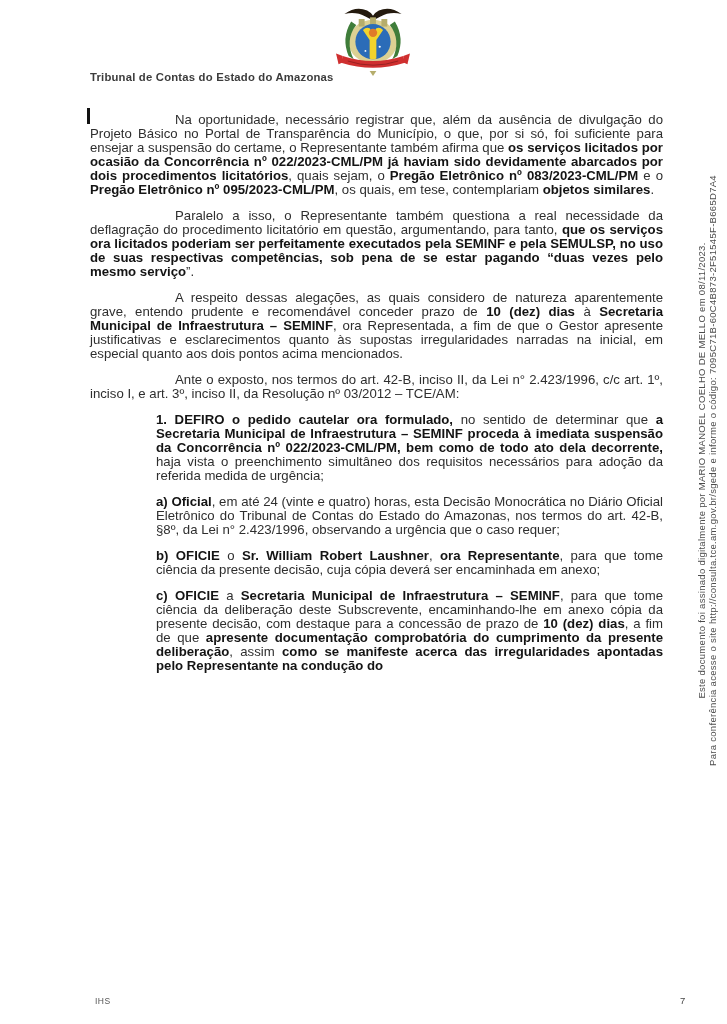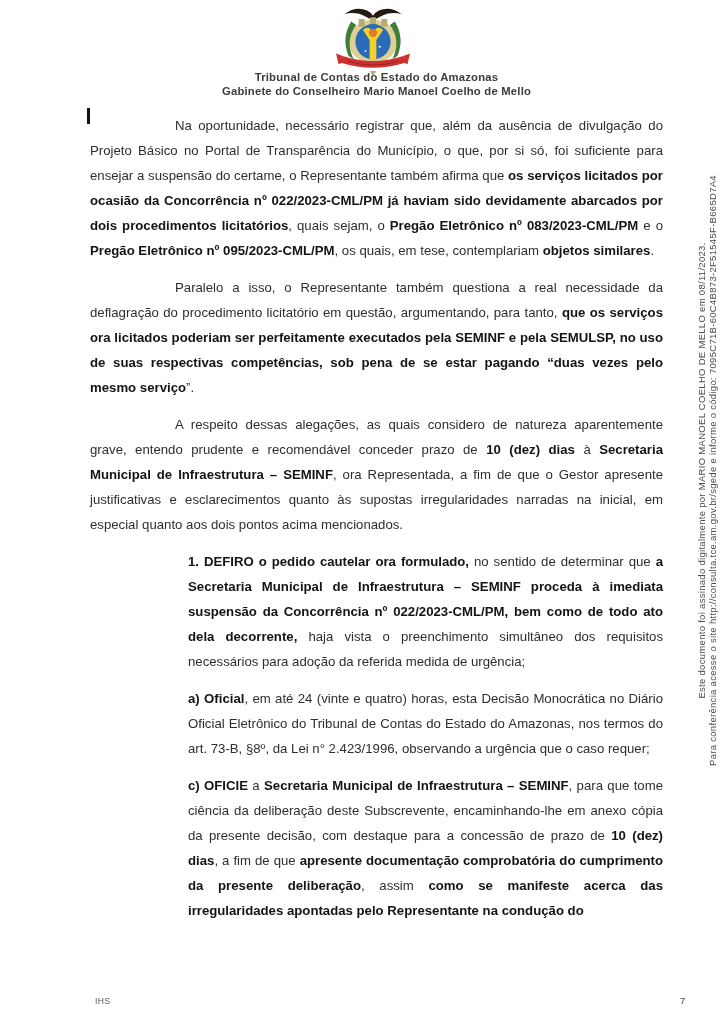--- a/index.html
+++ b/index.html
@@ -2,29 +2,29 @@
 <html><head>
 <meta charset="utf-8">
 <style>
   html,body{margin:0;padding:0;background:#ffffff;}
   .page{
     position:relative;width:727px;height:1024px;background:#ffffff;overflow:hidden;
     font-family:"Liberation Sans",sans-serif;
   }
   .crest{position:absolute;left:331px;top:2px;width:84px;height:76px;}
   .org-header{
-    position:absolute;left:90px;top:71px;width:573px;text-align:center;
+    position:absolute;left:90px;top:71px;width:573px;text-align:left;
     font-weight:bold;color:#3c3c3c;font-size:11.3px;line-height:13.6px;letter-spacing:.2px;
   }
   .doc-body{
     position:absolute;left:90px;top:113px;width:573px;
-    color:#2e2e2e;font-size:13.2px;line-height:25px;text-align:justify;
+    color:#2e2e2e;font-size:13.2px;line-height:14px;text-align:justify;
   }
   .para{margin:0 0 12px 0;text-indent:85px;}
-  .para.block{margin-left:98px;text-indent:0;}
+  .para.block{margin-left:66px;text-indent:0;}
   .para b{color:#141414;}
   .sig-strip{
     position:absolute;left:697px;top:841px;width:741px;
     transform-origin:0 0;transform:rotate(-90deg);
     font-size:9.5px;line-height:10.8px;letter-spacing:.3px;color:#4c4c4c;text-align:center;
     white-space:nowrap;
   }
   .footer-ihs{position:absolute;left:95px;top:996px;font-size:8.5px;color:#555;letter-spacing:.5px;}
   .page-num{position:absolute;left:680px;top:995px;font-size:9.5px;color:#444;}
   .artifact{position:absolute;left:87px;top:108px;width:3px;height:16px;background:#121212;}
@@ -49,31 +49,32 @@
     <circle cx="41" cy="57" r="1.1" fill="#ffffff"></circle>
     <path d="M14 63 Q50 75 86 63 L88 71 Q50 83 12 71 Z" fill="#cf2f2f"></path>
     <path d="M14 63 L6 60 L9 73 L13 71 Z" fill="#cf2f2f"></path>
     <path d="M86 63 L94 60 L91 73 L87 71 Z" fill="#cf2f2f"></path>
     <path fill="none" stroke-width="1" d="M20 69 Q50 79 80 69" stroke="#8e1f1f"></path>
     <path d="M46 81 L50 87 L54 81 Z" fill="#b5ad6c"></path>
   </svg>
 
   <div class="org-header">
     <div>Tribunal de Contas do Estado do Amazonas</div>
-    <div>Gabinete do Conselheiro Mario Manoel Coelho de Mello</div>
   </div>
 
   <div class="artifact"></div>
 
   <div class="doc-body">
       <div class="para indent"><span>Na oportunidade, necessário registrar que, além da ausência de divulgação do Projeto Básico no Portal de Transparência do Município, o que, por si só, foi suficiente para ensejar a suspensão do certame, o Representante também afirma que </span><b>os serviços licitados por ocasião da Concorrência nº 022/2023-CML/PM já haviam sido devidamente abarcados por dois procedimentos licitatórios</b><span>, quais sejam, o </span><b>Pregão Eletrônico nº 083/2023-CML/PM</b><span> e o </span><b>Pregão Eletrônico nº 095/2023-CML/PM</b><span>, os quais, em tese, contemplariam </span><b>objetos similares</b><span>.</span></div>
       <div class="para indent"><span>Paralelo a isso, o Representante também questiona a real necessidade da deflagração do procedimento licitatório em questão, argumentando, para tanto, </span><b>que os serviços ora licitados poderiam ser perfeitamente executados pela SEMINF e pela SEMULSP, no uso de suas respectivas competências, sob pena de se estar pagando “duas vezes pelo mesmo serviço</b><span>”.</span></div>
       <div class="para indent"><span>A respeito dessas alegações, as quais considero de natureza aparentemente grave, entendo prudente e recomendável conceder prazo de </span><b>10 (dez) dias</b><span> à </span><b>Secretaria Municipal de Infraestrutura – SEMINF</b><span>, ora Representada, a fim de que o Gestor apresente justificativas e esclarecimentos quanto às supostas irregularidades narradas na inicial, em especial quanto aos dois pontos acima mencionados.</span></div>
+      <div class="para indent"><span>Ante o exposto, nos termos do art. 42-B, inciso II, da Lei n° 2.423/1996, c/c art. 1º, inciso I, e art. 3º, inciso II, da Resolução nº 03/2012 – TCE/AM:</span></div>
       <div class="para block"><b>1. DEFIRO o pedido cautelar ora formulado,</b><span> no sentido de determinar que </span><b>a Secretaria Municipal de Infraestrutura – SEMINF proceda à imediata suspensão da Concorrência nº 022/2023-CML/PM, bem como de todo ato dela decorrente,</b><span> haja vista o preenchimento simultâneo dos requisitos necessários para adoção da referida medida de urgência;</span></div>
-      <div class="para block"><b>a) Oficial</b><span>, em até 24 (vinte e quatro) horas, esta Decisão Monocrática no Diário Oficial Eletrônico do Tribunal de Contas do Estado do Amazonas, nos termos do art. 73-B, §8º, da Lei n° 2.423/1996, observando a urgência que o caso requer;</span></div>
+      <div class="para block"><b>a) Oficial</b><span>, em até 24 (vinte e quatro) horas, esta Decisão Monocrática no Diário Oficial Eletrônico do Tribunal de Contas do Estado do Amazonas, nos termos do art. 42-B, §8º, da Lei n° 2.423/1996, observando a urgência que o caso requer;</span></div>
+      <div class="para block"><b>b) OFICIE</b><span> o </span><b>Sr. William Robert Laushner</b><span>, </span><b>ora Representante</b><span>, para que tome ciência da presente decisão, cuja cópia deverá ser encaminhada em anexo;</span></div>
       <div class="para block"><b>c) OFICIE</b><span> a </span><b>Secretaria Municipal de Infraestrutura – SEMINF</b><span>, para que tome ciência da deliberação deste Subscrevente, encaminhando-lhe em anexo cópia da presente decisão, com destaque para a concessão de prazo de </span><b>10 (dez) dias</b><span>, a fim de que </span><b>apresente documentação comprobatória do cumprimento da presente deliberação</b><span>, assim </span><b>como se manifeste acerca das irregularidades apontadas pelo Representante na condução do</b></div>
     </div>
 
   <div class="sig-strip">
     <div>Este documento foi assinado digitalmente por MARIO MANOEL COELHO DE MELLO em 08/11/2023.</div>
     <div>Para conferência acesse o site http://consulta.tce.am.gov.br/sgede e informe o código: 7095C71B-60C4B873-2F51545F-B665D7A4</div>
   </div>
 
   <div class="footer-ihs">IHS</div>
   <div class="page-num">7</div>

